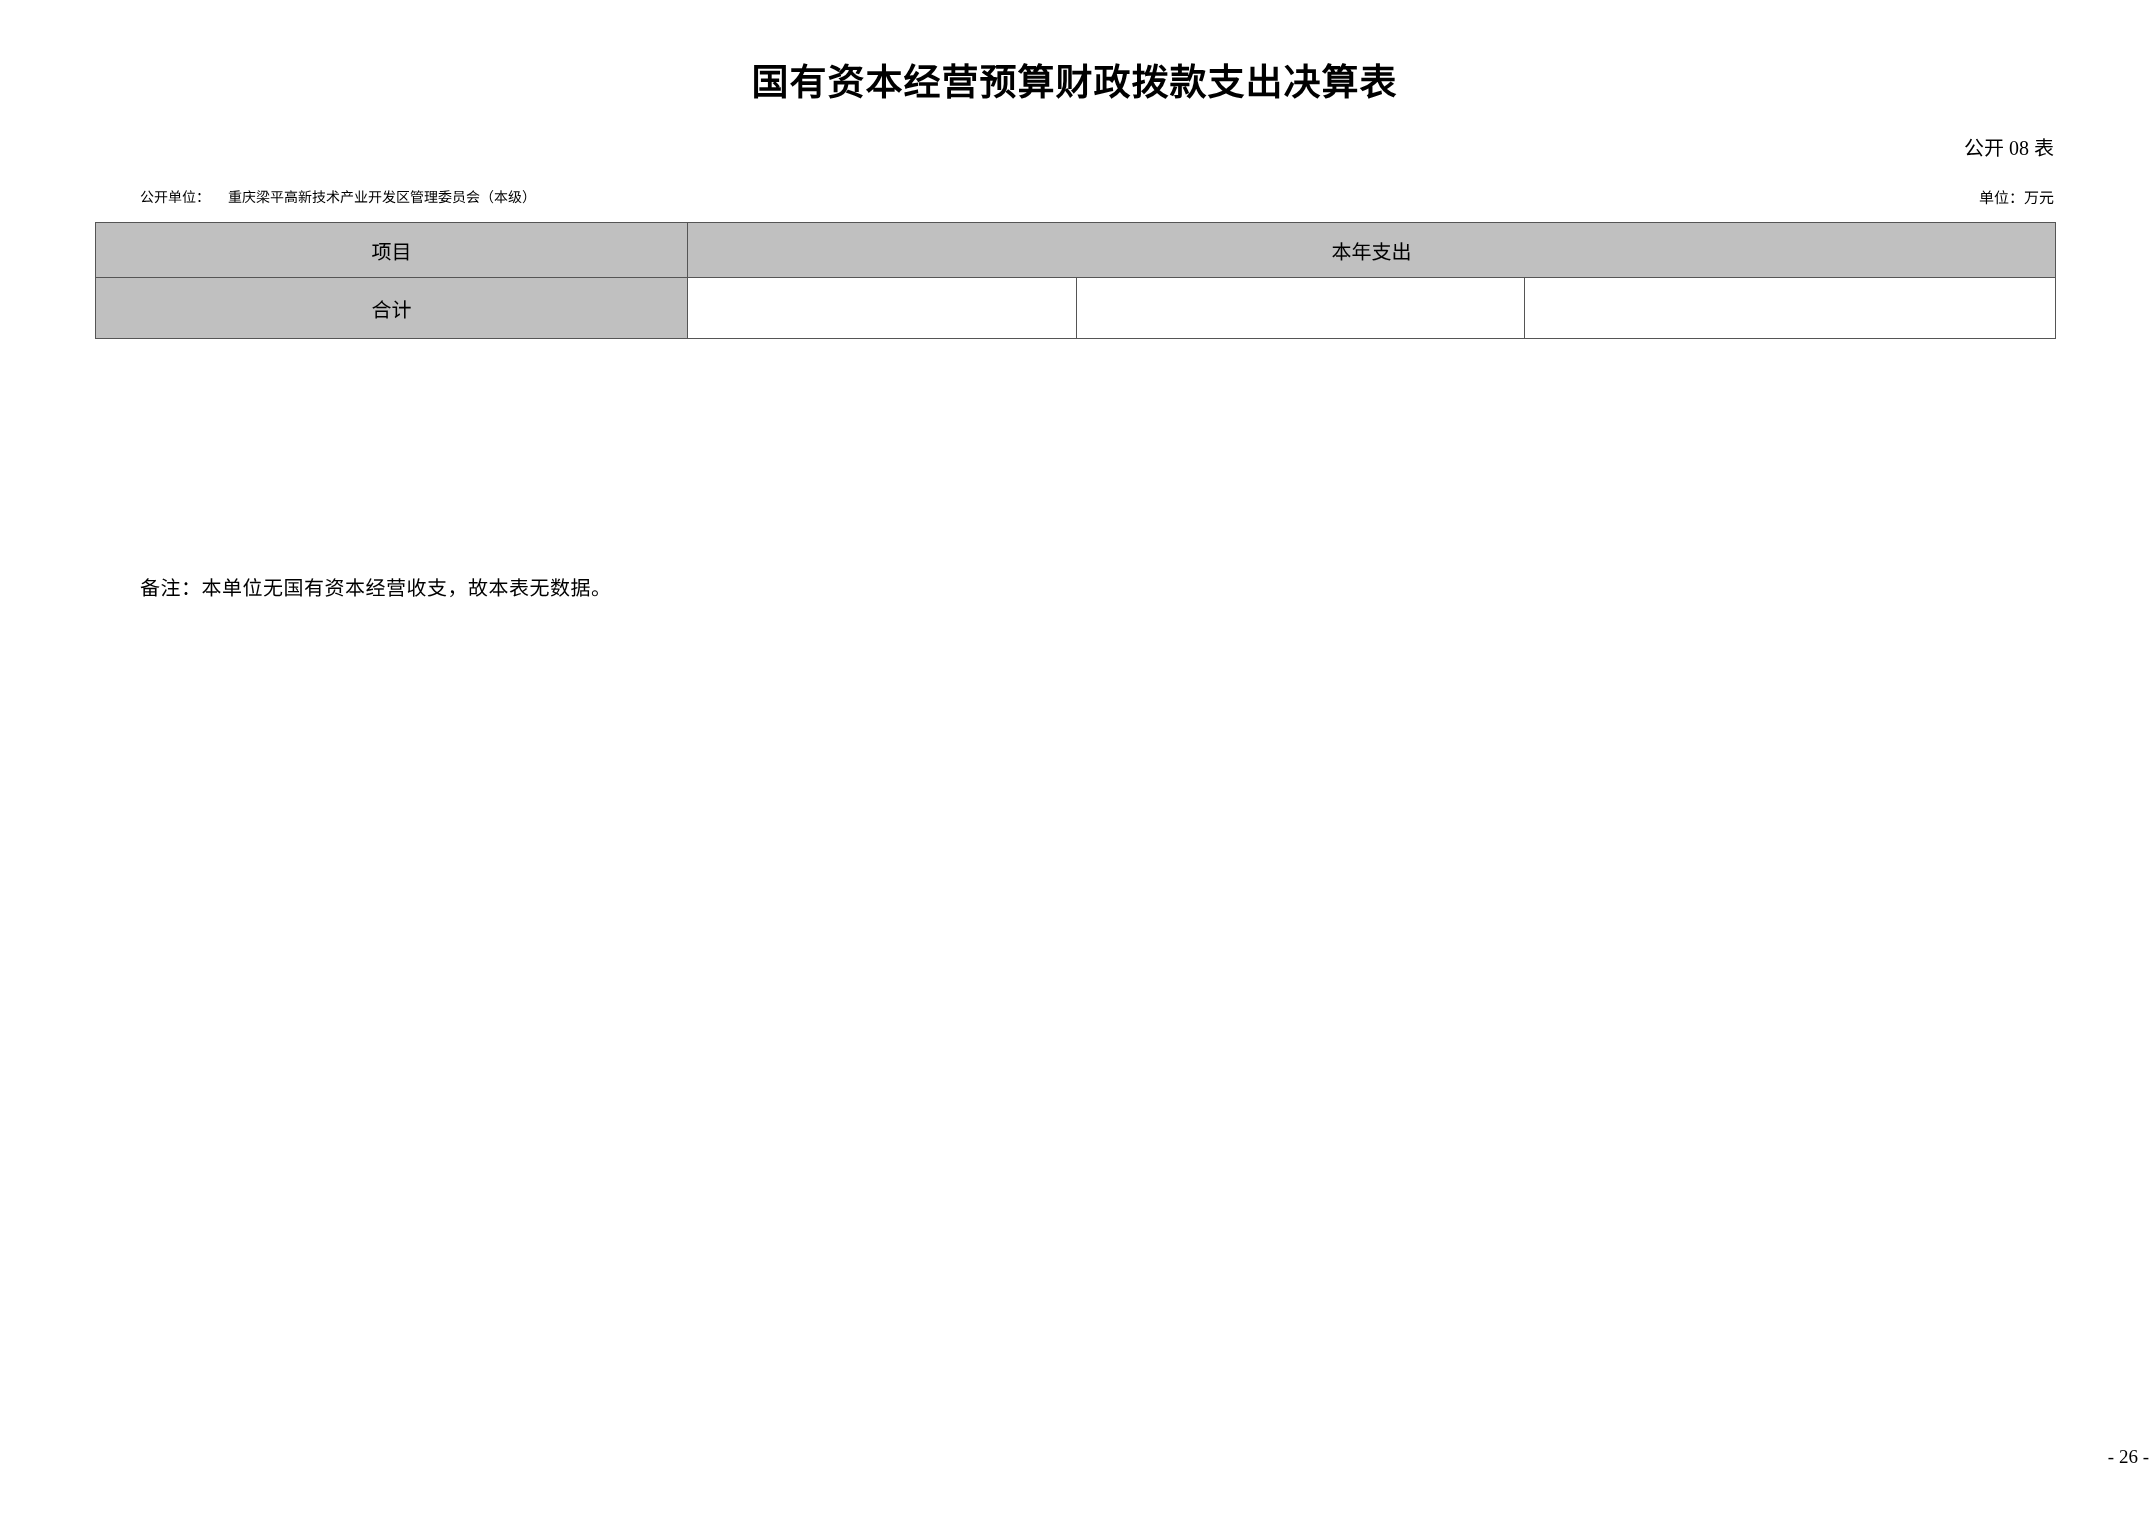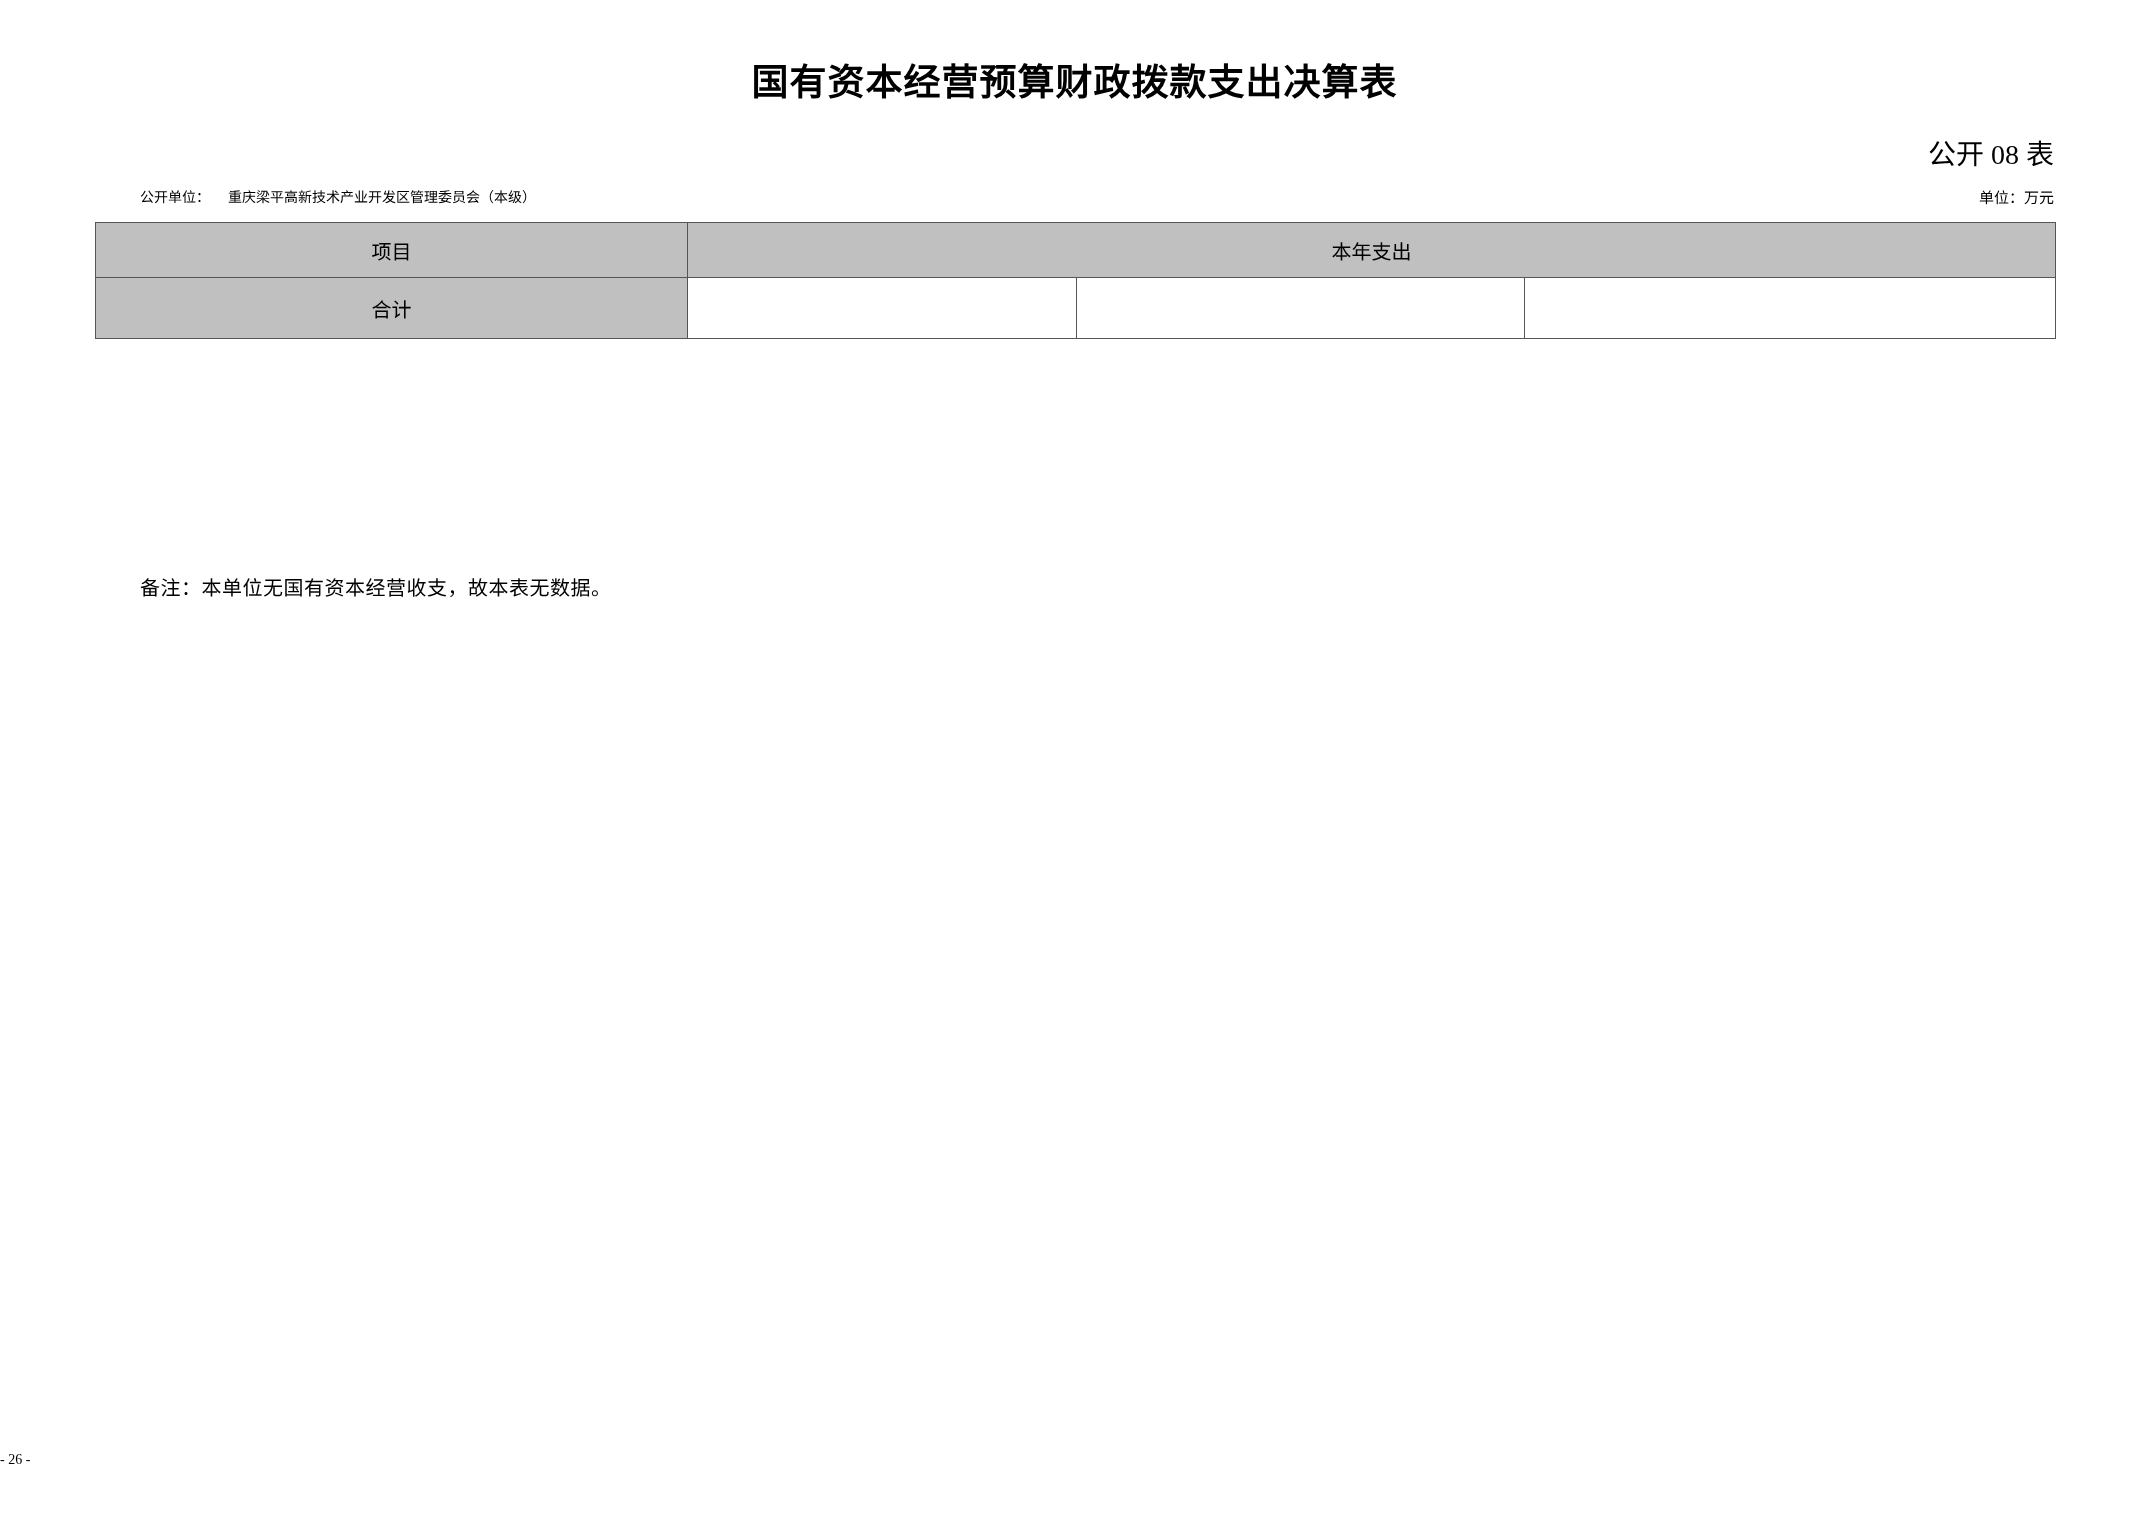--- a/index.html
+++ b/index.html
@@ -28,21 +28,21 @@
     text-align: center;
     font-size: 37px;
     font-weight: bold;
     letter-spacing: 1px;
     font-family: Liberation Sans, sans-serif;
   }
   .form-code {
     position: absolute;
     top: 132px;
     right: 95px;
-    font-size: 28px;
+    font-size: 20px;
     font-family: "Liberation Serif", "DejaVu Serif", serif;
   }
   .meta-row {
     position: absolute;
     top: 186px;
     left: 95px;
     right: 95px;
     height: 28px;
   }
   .meta-left {
@@ -94,22 +94,22 @@
     left: 140px;
     font-size: 20px;
     letter-spacing: 0.5px;
     font-family: Liberation Serif, serif;
   }
   .page-number {
     position: absolute;
     bottom: 52px;
     left: 0;
     width: 2149px;
-    text-align: left;
-    font-size: 14px;
+    text-align: right;
+    font-size: 19px;
   }
 </style>
 </head>
 <body>
 
 <div class="page">
 
   <div class="doc-title">国有资本经营预算财政拨款支出决算表</div>
 
   <div class="form-code">公开 08 表</div>

